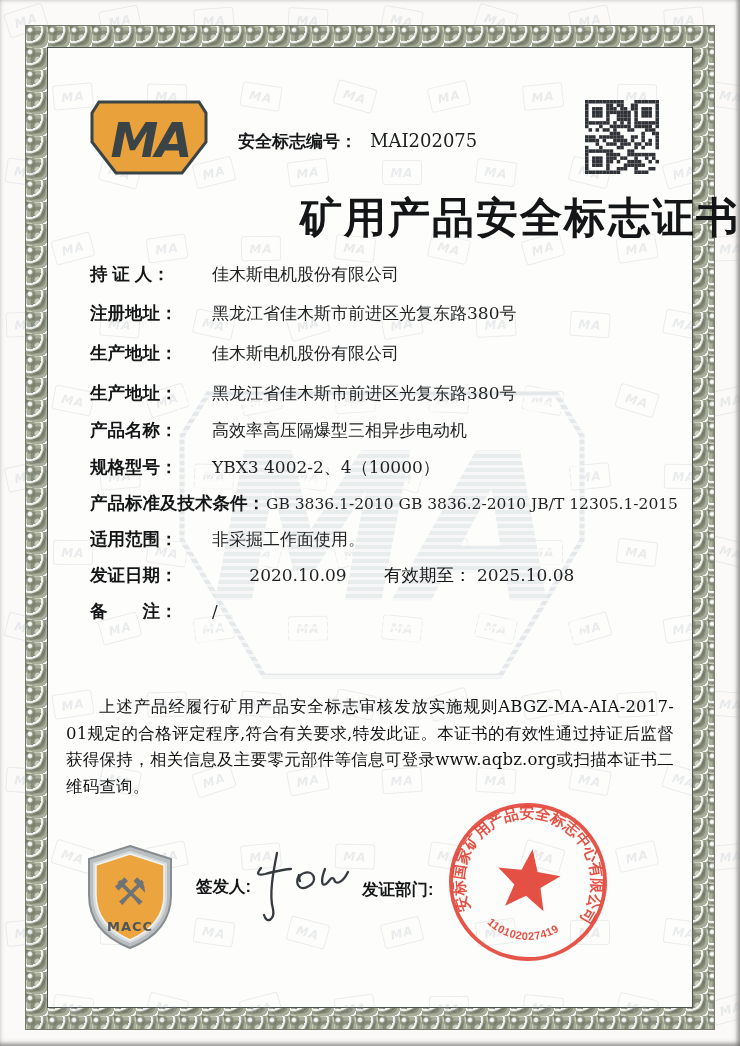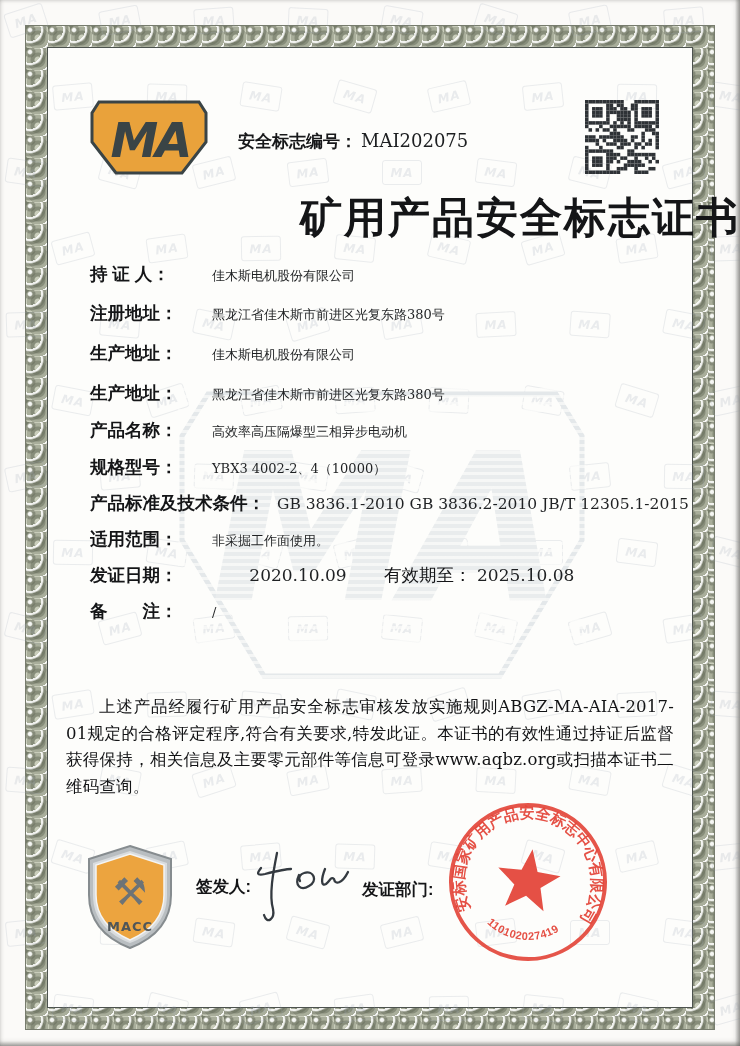--- a/index.html
+++ b/index.html
@@ -34,31 +34,31 @@
   .wm-big{position:absolute;left:178px;top:388px;width:408px;height:295px;z-index:1;pointer-events:none;}
   .wm-big::after{
     content:"";position:absolute;inset:0;
     background:repeating-linear-gradient(180deg, rgba(253,253,251,.65) 0 3px, rgba(253,253,251,0) 3px 7px);
   }
   .content{position:absolute;inset:0;z-index:2;}
   
   .ma-logo{position:absolute;left:90px;top:100px;width:118px;height:76px;}
   .cert-no{position:absolute;left:238px;top:130px;display:flex;align-items:baseline;}
   .cert-no .lbl{font-size:17px;font-weight:700;color:#17181a;}
-  .cert-no .val{font-size:18px;color:#1d1f21;font-family:"DejaVu Serif",serif;margin-left:4px;}
+  .cert-no .val{font-size:18px;color:#1d1f21;font-family:"DejaVu Serif",serif;margin-left:13px;}
   .qr{position:absolute;left:585px;top:100px;width:74px;height:74px;}
   .title{
     position:absolute;left:0;top:190px;width:100%;text-align:right;
     font-size:42px;font-weight:900;color:#141517;letter-spacing:2px;
   }
   
   .row{position:absolute;left:90px;width:586px;display:flex;align-items:baseline;line-height:25px;}
   .row .lbl{flex:none;width:122px;font-size:17.5px;font-weight:700;color:#141517;white-space:pre;}
-  .row .val{font-size:13px;color:#1f2123;font-family:"DejaVu Serif",serif;}
-  .row.long .lbl{width:auto;margin-right:12px;}
+  .row .val{font-size:17px;color:#1f2123;font-family:"DejaVu Serif",serif;}
+  .row.long .lbl{width:auto;margin-right:1px;}
   .row.long .val{font-size:15.5px;white-space:nowrap;}
   .row .lbl2{flex:none;width:93px;font-size:17.5px;font-weight:400;color:#141517;}
   .row .val1{flex:none;width:172px;font-size:17px;color:#1f2123;font-family:"DejaVu Serif",serif;text-align:center;}
   .row .val2{font-size:17px;color:#1f2123;font-family:"DejaVu Serif",serif;}
   
   .statement{
     position:absolute;left:66px;top:694px;width:608px;
     font-size:16.5px;line-height:26.5px;color:#121315;text-indent:2em;
     font-family:"DejaVu Serif",serif;text-align:justify;letter-spacing:.2px;
   }

